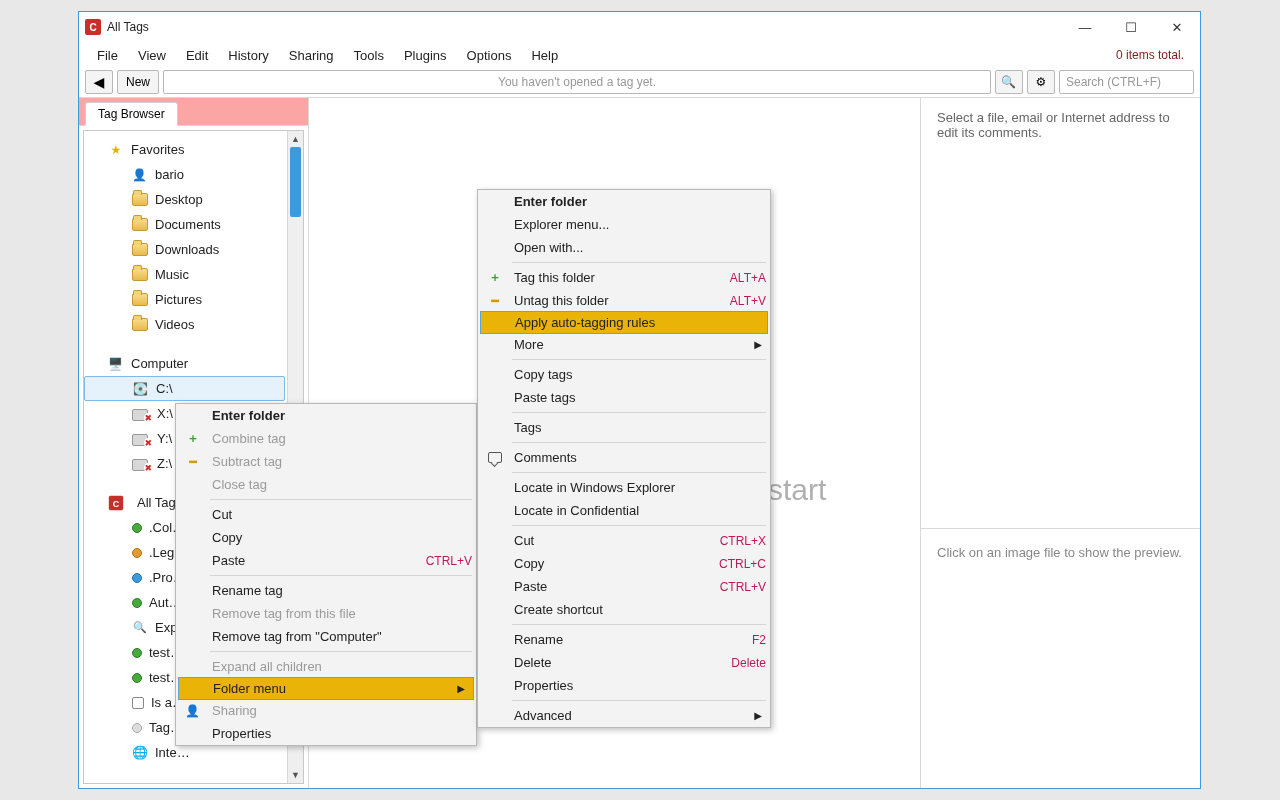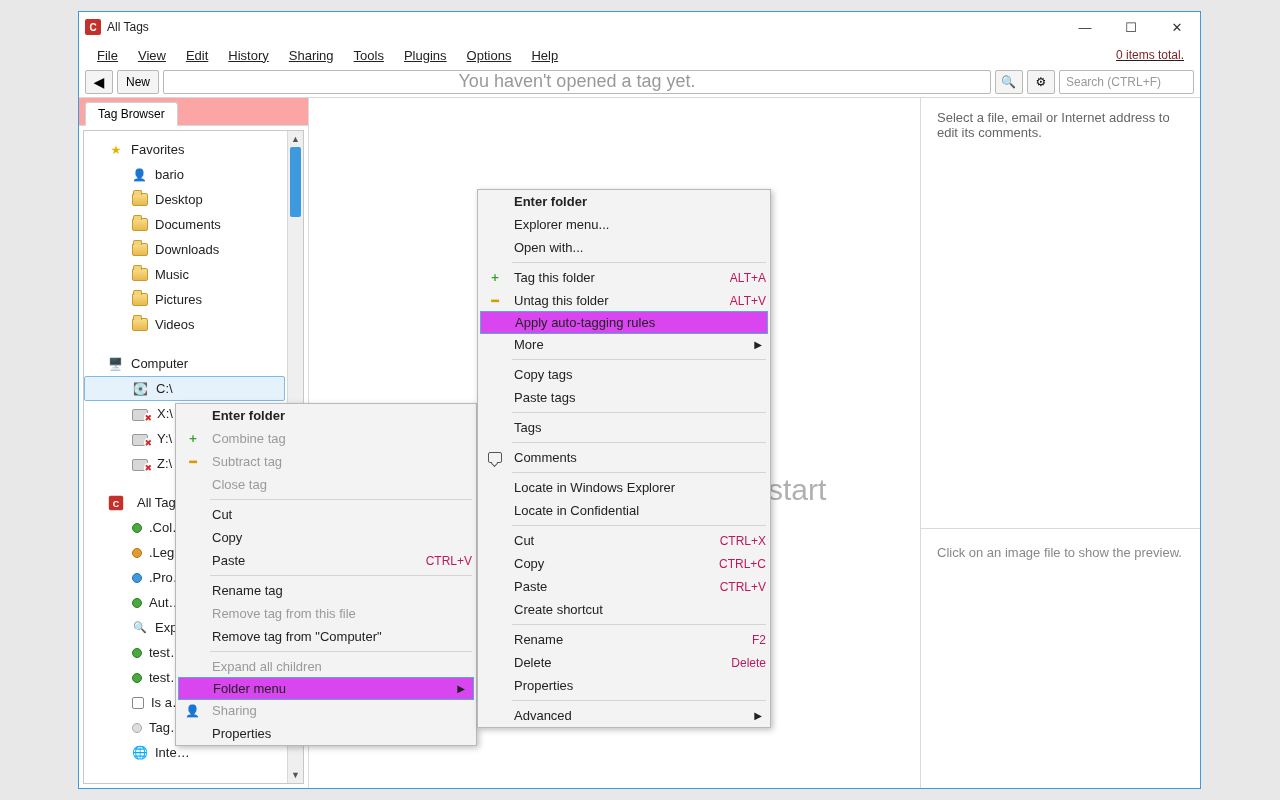--- a/index.html
+++ b/index.html
@@ -3,29 +3,29 @@
 <meta charset="utf-8">
 <style>
 * { box-sizing: border-box; margin: 0; padding: 0; font-family: "Segoe UI", Tahoma, sans-serif; }
 body { background: #e8e8e8; overflow: hidden; width: 1280px; height: 800px; position: relative; }
 .window { position: absolute; left: 78px; top: 11px; width: 1123px; height: 778px; background: #fff; border: 1px solid #3e9ade; display: flex; flex-direction: column; overflow: hidden; }
 .titlebar { height: 30px; display: flex; align-items: center; padding: 0 0 0 6px; background: #fff; }
 .app-icon { width: 16px; height: 16px; background: #c6302b; color: #fff; font-size: 10px; font-weight: bold; display: flex; align-items: center; justify-content: center; border-radius: 2px; margin-right: 6px; }
 .title-text { font-size: 12px; color: #222; flex: 1; }
 .win-btns { display: flex; }
 .win-btn { width: 46px; height: 30px; display: flex; align-items: center; justify-content: center; font-size: 13px; color: #333; }
-.menubar { height: 26px; display: flex; align-items: center; padding: 0 8px; font-size: 13px; color: #222; text-decoration: underline; }
+.menubar { height: 26px; display: flex; align-items: center; padding: 0 8px; font-size: 13px; color: #222; }
 .menubar .mi { padding: 3px 10px; }
 .menubar .spacer { flex: 1; }
 .items-total { color: #7f1d1d; font-size: 12px; padding-right: 8px; }
 .toolbar { height: 30px; display: flex; align-items: center; padding: 2px 6px 4px 6px; gap: 4px; border-bottom: 1px solid #d9d9d9; }
 .btn { border: 1px solid #b8b8b8; background: #f4f4f4; height: 24px; display: flex; align-items: center; justify-content: center; font-size: 12px; padding: 0 8px; border-radius: 2px; }
 .btn.icon-only { width: 28px; padding: 0; }
 .back-btn { width: 28px; font-size: 14px; }
-.address { flex: 1; border: 1px solid #b8b8b8; height: 24px; border-radius: 2px; display: flex; align-items: center; padding: 0 8px; color: #999; font-size: 18px; justify-content: center; }
+.address { flex: 1; border: 1px solid #b8b8b8; height: 24px; border-radius: 2px; display: flex; align-items: center; padding: 0 8px; color: #999; font-size: 12px; justify-content: center; }
 .search { width: 135px; border: 1px solid #b8b8b8; height: 24px; border-radius: 2px; padding: 0 6px; color: #999; font-size: 12px; display: flex; align-items: center; }
 .body { flex: 1; display: flex; overflow: hidden; }
 .sidebar { width: 230px; display: flex; flex-direction: column; border-right: 1px solid #d9d9d9; }
 .tab-strip { height: 28px; display: flex; align-items: flex-end; padding-left: 6px; background: #fca5a5; border-bottom: 1px solid #d9d9d9; }
 .tab { border: 1px solid #d0d0d0; border-bottom: 1px solid #fff; padding: 4px 12px; font-size: 12px; background: #fff; border-radius: 3px 3px 0 0; position: relative; top: 1px; }
 .tree-wrap { flex: 1; position: relative; border: 1px solid #c8c8c8; margin: 4px; background: #fff; }
 .tree { position: absolute; inset: 0; overflow: hidden; padding: 6px 0; }
 .tree-scroll { position: absolute; right: 0; top: 0; bottom: 0; width: 16px; background: #efefef; border-left: 1px solid #d8d8d8; }
 .tree-scroll .up, .tree-scroll .down { height: 16px; display: flex; align-items: center; justify-content: center; font-size: 9px; color: #555; }
 .tree-scroll .thumb { position: absolute; top: 16px; left: 2px; right: 2px; height: 70px; background: #3e9ade; border-radius: 2px; }
@@ -50,21 +50,21 @@
 .mag { font-size: 12px; }
 .cent { flex: 1; position: relative; }
 .welcome { position: absolute; left: 75px; top: 370px; font-size: 30px; color: #b0b0b0; font-weight: 300; line-height: 1.45; }
 .right { width: 280px; border-left: 1px solid #d9d9d9; display: flex; flex-direction: column; }
 .panel { padding: 12px 16px; font-size: 13px; color: #666; height: 430px; }
 .panel2 { border-top: 1px solid #d9d9d9; padding: 16px; font-size: 13px; color: #888; }
 .ctx { position: absolute; background: #f3f3f3; border: 1px solid #b8b8b8; box-shadow: 2px 2px 6px rgba(0,0,0,0.25); font-size: 13px; color: #222; z-index: 10; }
 .ctx .row { display: flex; align-items: center; height: 23px; padding: 0 24px 0 36px; position: relative; white-space: nowrap; }
 .ctx .row.dis { color: #9a9a9a; }
 .ctx .row.bold { font-weight: 600; }
-.ctx .row.hl { background: #d946ef; border: 1px solid #5aa7d8; margin: -1px 2px; padding-left: 34px; }
+.ctx .row.hl { background: #eab308; border: 1px solid #5aa7d8; margin: -1px 2px; padding-left: 34px; }
 .ctx .sep { height: 1px; background: #d4d4d4; margin: 3px 4px 3px 34px; }
 .ctx .ico { position: absolute; left: 8px; width: 18px; display: flex; justify-content: center; font-size: 12px; }
 .ctx .sc { position: absolute; right: 4px; color: #be185d; font-size: 12px; }
 .ctx .arr { position: absolute; right: 8px; font-size: 10px; }
 .ctx.c1 { left: 175px; top: 403px; width: 302px; }
 .ctx.c2 { left: 477px; top: 189px; width: 294px; }
 .plus { color: #35a02b; font-weight: bold; font-size: 15px; }
 .minus { color: #d69a00; font-weight: bold; font-size: 16px; }
 .gear::before { content: "⚙"; }
 .person { color: #888; font-size: 13px; }

